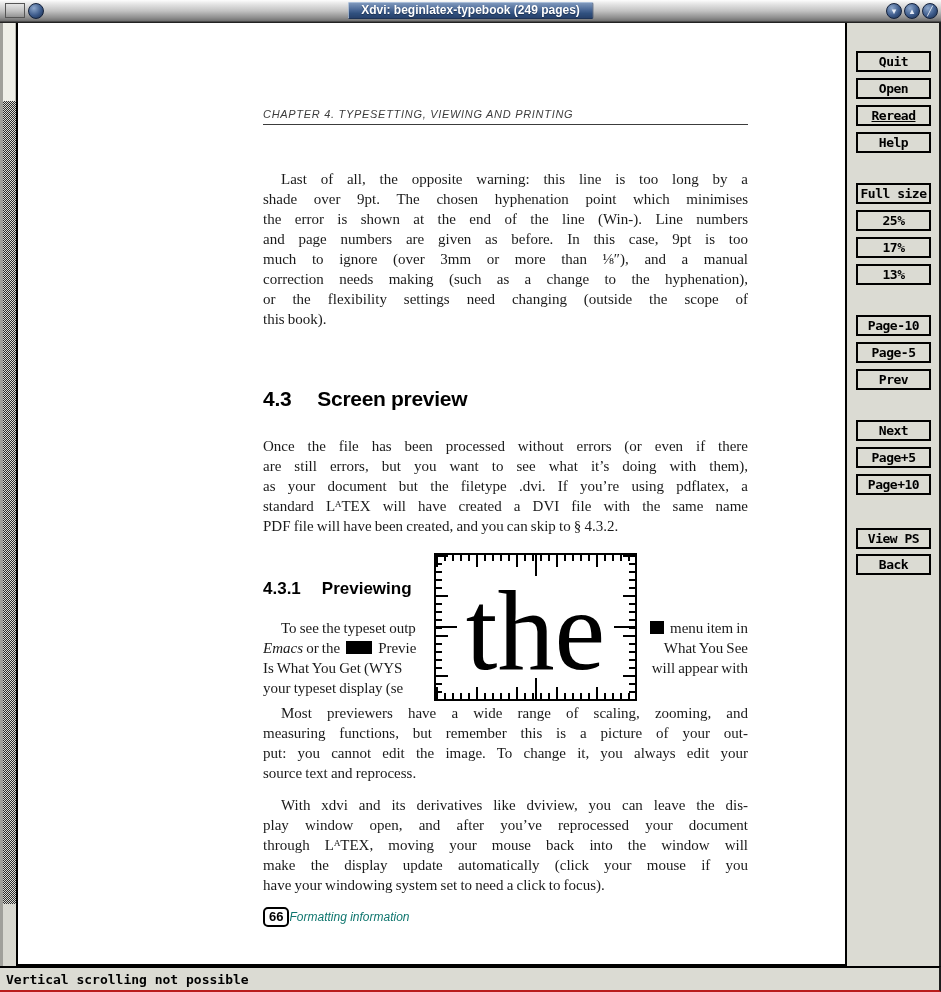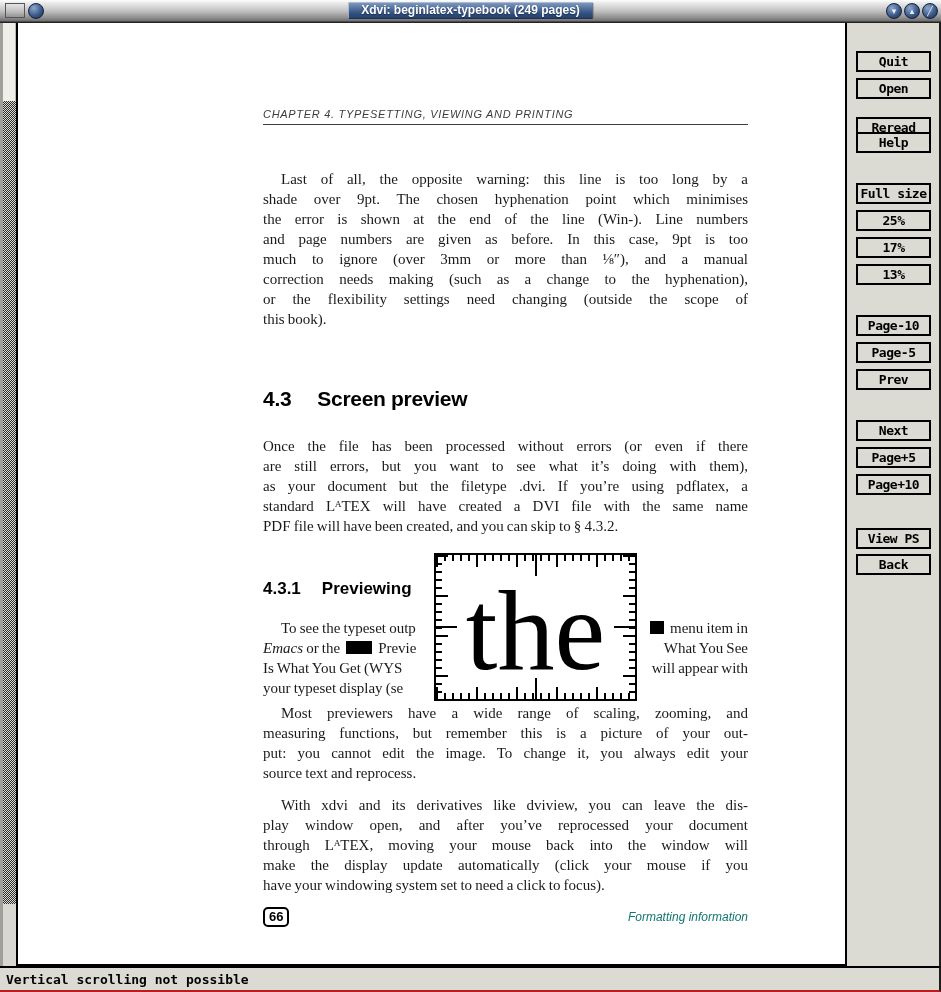--- a/index.html
+++ b/index.html
@@ -70,21 +70,21 @@
   .sec-head .num{margin-right:26px;}
   .subsec-head{position:absolute;left:245px;top:556px;color:#000;
                font:bold 17px/20px "Liberation Sans",sans-serif;}
   .subsec-head .num{margin-right:21px;}
   .p3row{display:flex;justify-content:space-between;height:20px;line-height:20px;overflow:hidden;}
   .blackbox{display:inline-block;width:14px;height:13px;background:#000;vertical-align:-1px;}
   .blackbox.wide{width:26px;}
   .p3row .rfrag .blackbox{margin-right:6px;}
   .p3row .lfrag .blackbox{margin:0 6px;}
   .footer-row{position:absolute;left:245px;top:884px;width:485px;display:flex;
-              justify-content:space-between;align-items:center;}
+              align-items:center;}
   .pagenum-box{
     border:2px solid #000;border-radius:5px;padding:0 4px;
     font:bold 13px/16px "Liberation Sans",sans-serif;color:#000;
   }
   .footer-title{font:italic 12px "Liberation Sans",sans-serif;color:#0f766e;}
   
   .magnifier{
     position:absolute;left:416px;top:530px;width:203px;height:148px;
     background:#fff;border:2px solid #000;box-sizing:border-box;z-index:10;
   }
@@ -233,21 +233,21 @@
       <div class="ctick ctick-bottom"></div>
       <div class="ctick ctick-left"></div>
       <div class="ctick ctick-right"></div>
       <div class="mag-word">the</div>
     </div>
   </div>
 
   <div class="panel">
     <div class="xbtn" style="top:28px;">Quit</div>
     <div class="xbtn" style="top:55px;">Open</div>
-    <div class="xbtn" style="top:94px;">Reread</div>
+    <div class="xbtn" style="top:82px;text-decoration:underline;">Reread</div>
     <div class="xbtn" style="top:109px;">Help</div>
     <div class="xbtn" style="top:160px;">Full size</div>
     <div class="xbtn" style="top:187px;">25%</div>
     <div class="xbtn" style="top:214px;">17%</div>
     <div class="xbtn" style="top:241px;">13%</div>
     <div class="xbtn" style="top:292px;">Page-10</div>
     <div class="xbtn" style="top:319px;">Page-5</div>
     <div class="xbtn" style="top:346px;">Prev</div>
     <div class="xbtn" style="top:397px;">Next</div>
     <div class="xbtn" style="top:424px;">Page+5</div>

